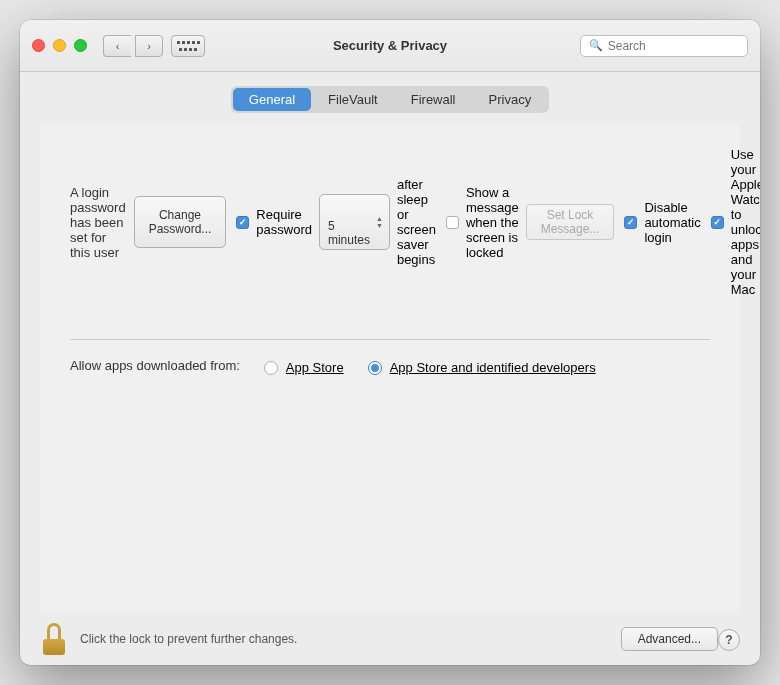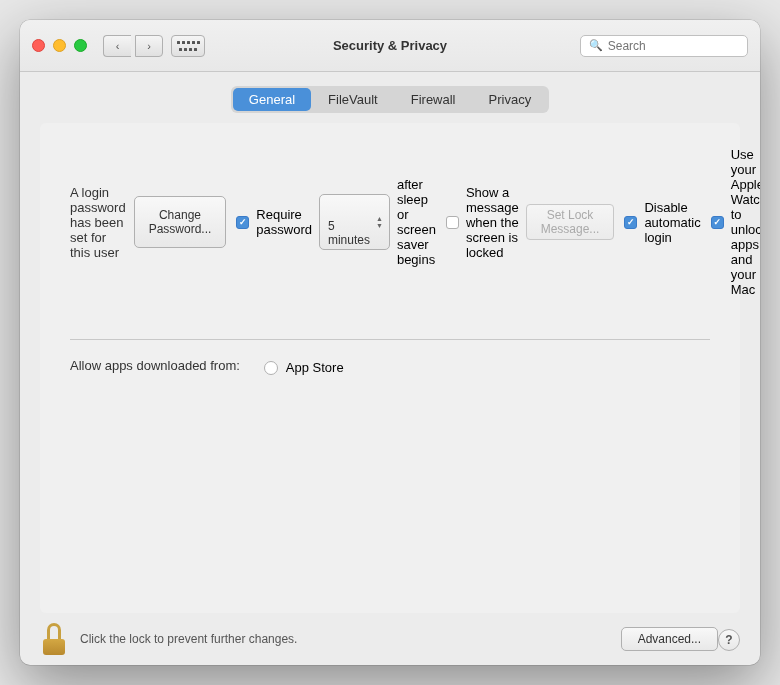--- a/index.html
+++ b/index.html
@@ -301,20 +301,21 @@
       color: #333;
       margin-bottom: 4px;
     }
 
     .radio-option {
       display: flex;
       align-items: center;
       gap: 8px;
       cursor: pointer;
       padding-left: 14px;
+      text-decoration: underline;
     }
 
     .radio-btn {
       width: 14px;
       height: 14px;
       border-radius: 50%;
       border: 1px solid #b0b0b0;
       background: white;
       display: flex;
       align-items: center;
@@ -493,20 +494,24 @@
     <div class="divider"></div>
 
     <div class="section-bottom">
       <span class="section-label">Allow apps downloaded from:</span>
 
       <div class="radio-option">
         <div class="radio-btn"></div>
         <span>App Store</span>
       </div>
 
+      <div class="radio-option">
+        <div class="radio-btn selected"></div>
+        <span>App Store and identified developers</span>
+      </div>
     </div>
   </div>
 
   <div class="footer">
     <div class="lock-icon">
       <div class="lock-shackle"></div>
       <div class="lock-body"></div>
     </div>
     <span class="footer-text">Click the lock to prevent further changes.</span>
     <div class="footer-buttons">

